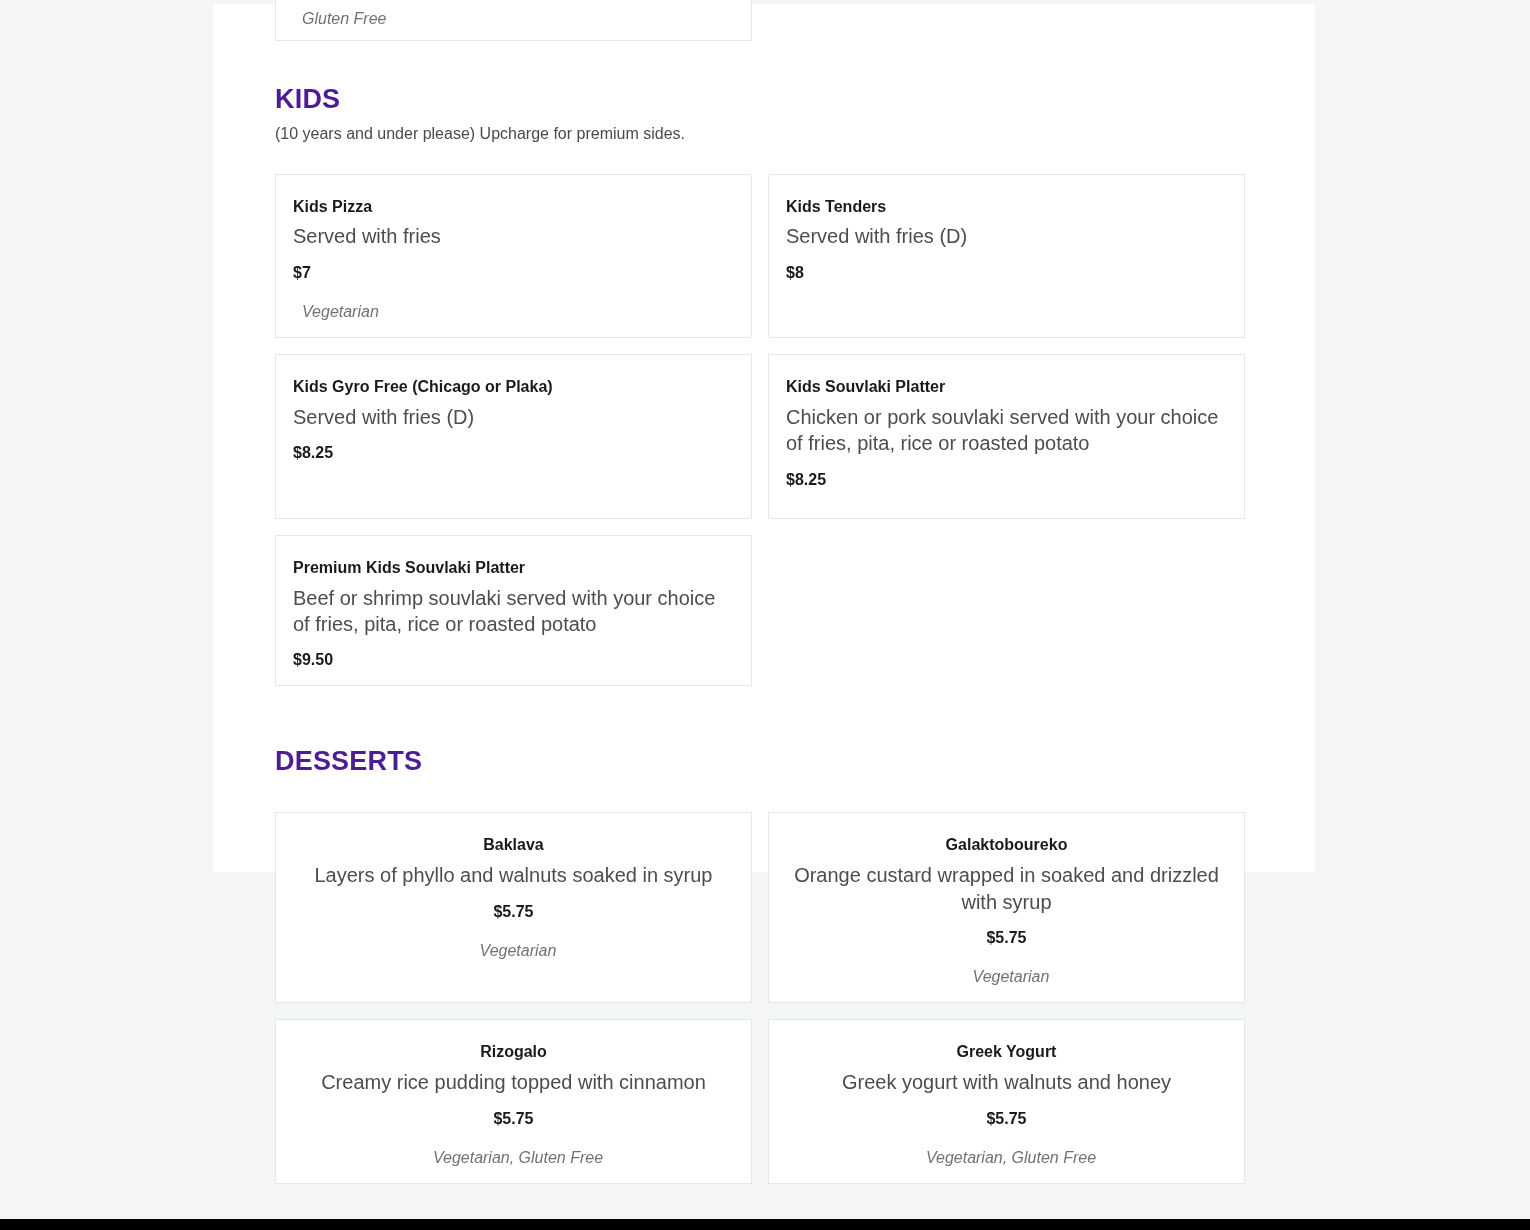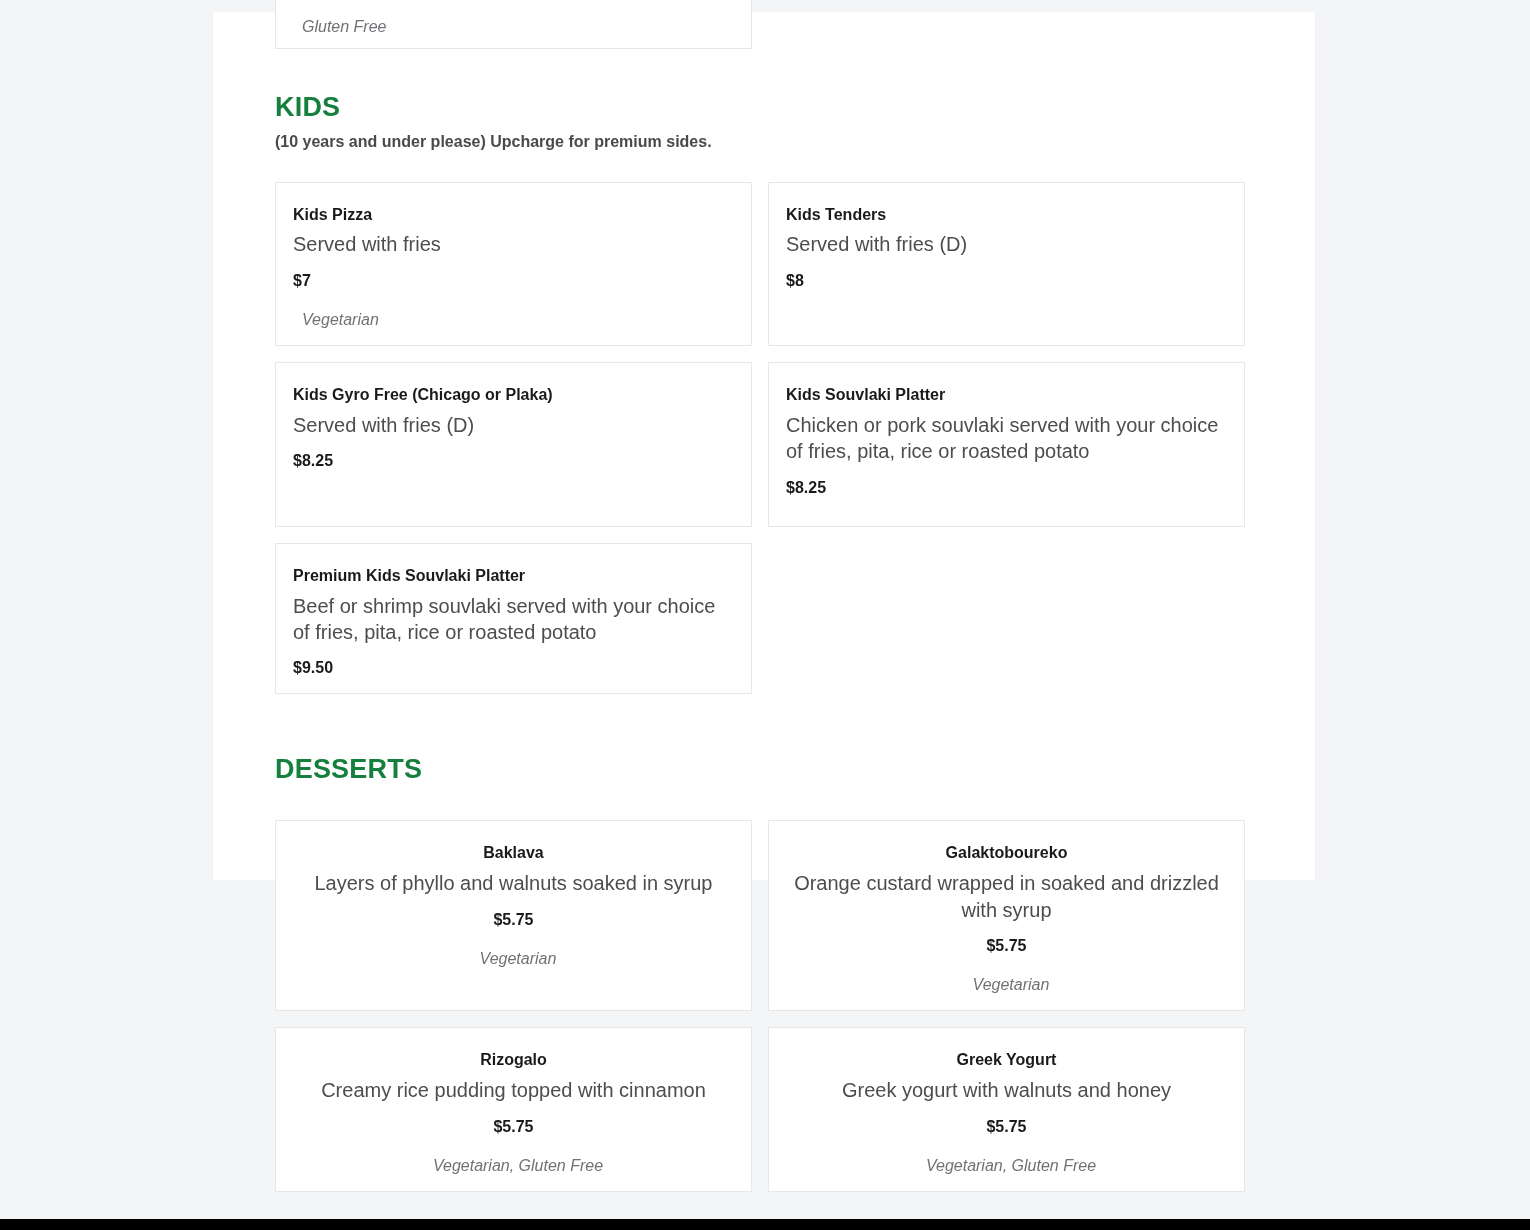--- a/index.html
+++ b/index.html
@@ -13,21 +13,21 @@
     background: #f4f5f6;
     font-family: "Liberation Sans", sans-serif;
     overflow: hidden;
     position: relative;
   }
 
   
   .page-sheet {
     position: absolute;
     left: 213px;
-    top: 12px;
+    top: 4px;
     width: 1102px;
     height: 868px;
     background: #ffffff;
     box-sizing: border-box;
   }
 
   .page-inner {
     position: absolute;
     left: 62px;   
     top: 0;
@@ -49,31 +49,30 @@
     position: absolute;
     left: 26px;
     bottom: 12px;
   }
 
   
   .section { margin-top: 0; }
   .section-title {
     font-size: 27px;
     font-weight: bold;
-    color: #15803d;
+    color: #4c1d95;
     letter-spacing: 0.2px;
     line-height: 1;
     margin: 0;
   }
   .section-subtitle {
     font-size: 16px;
     color: #4a4a4a;
     margin: 10px 0 0 0;
     line-height: 1.35;
-    font-weight: bold;
   }
 
   
   .grid {
     display: flex;
     flex-wrap: wrap;
     column-gap: 25px;
     row-gap: 39px;
     gap: 16px;
   }

